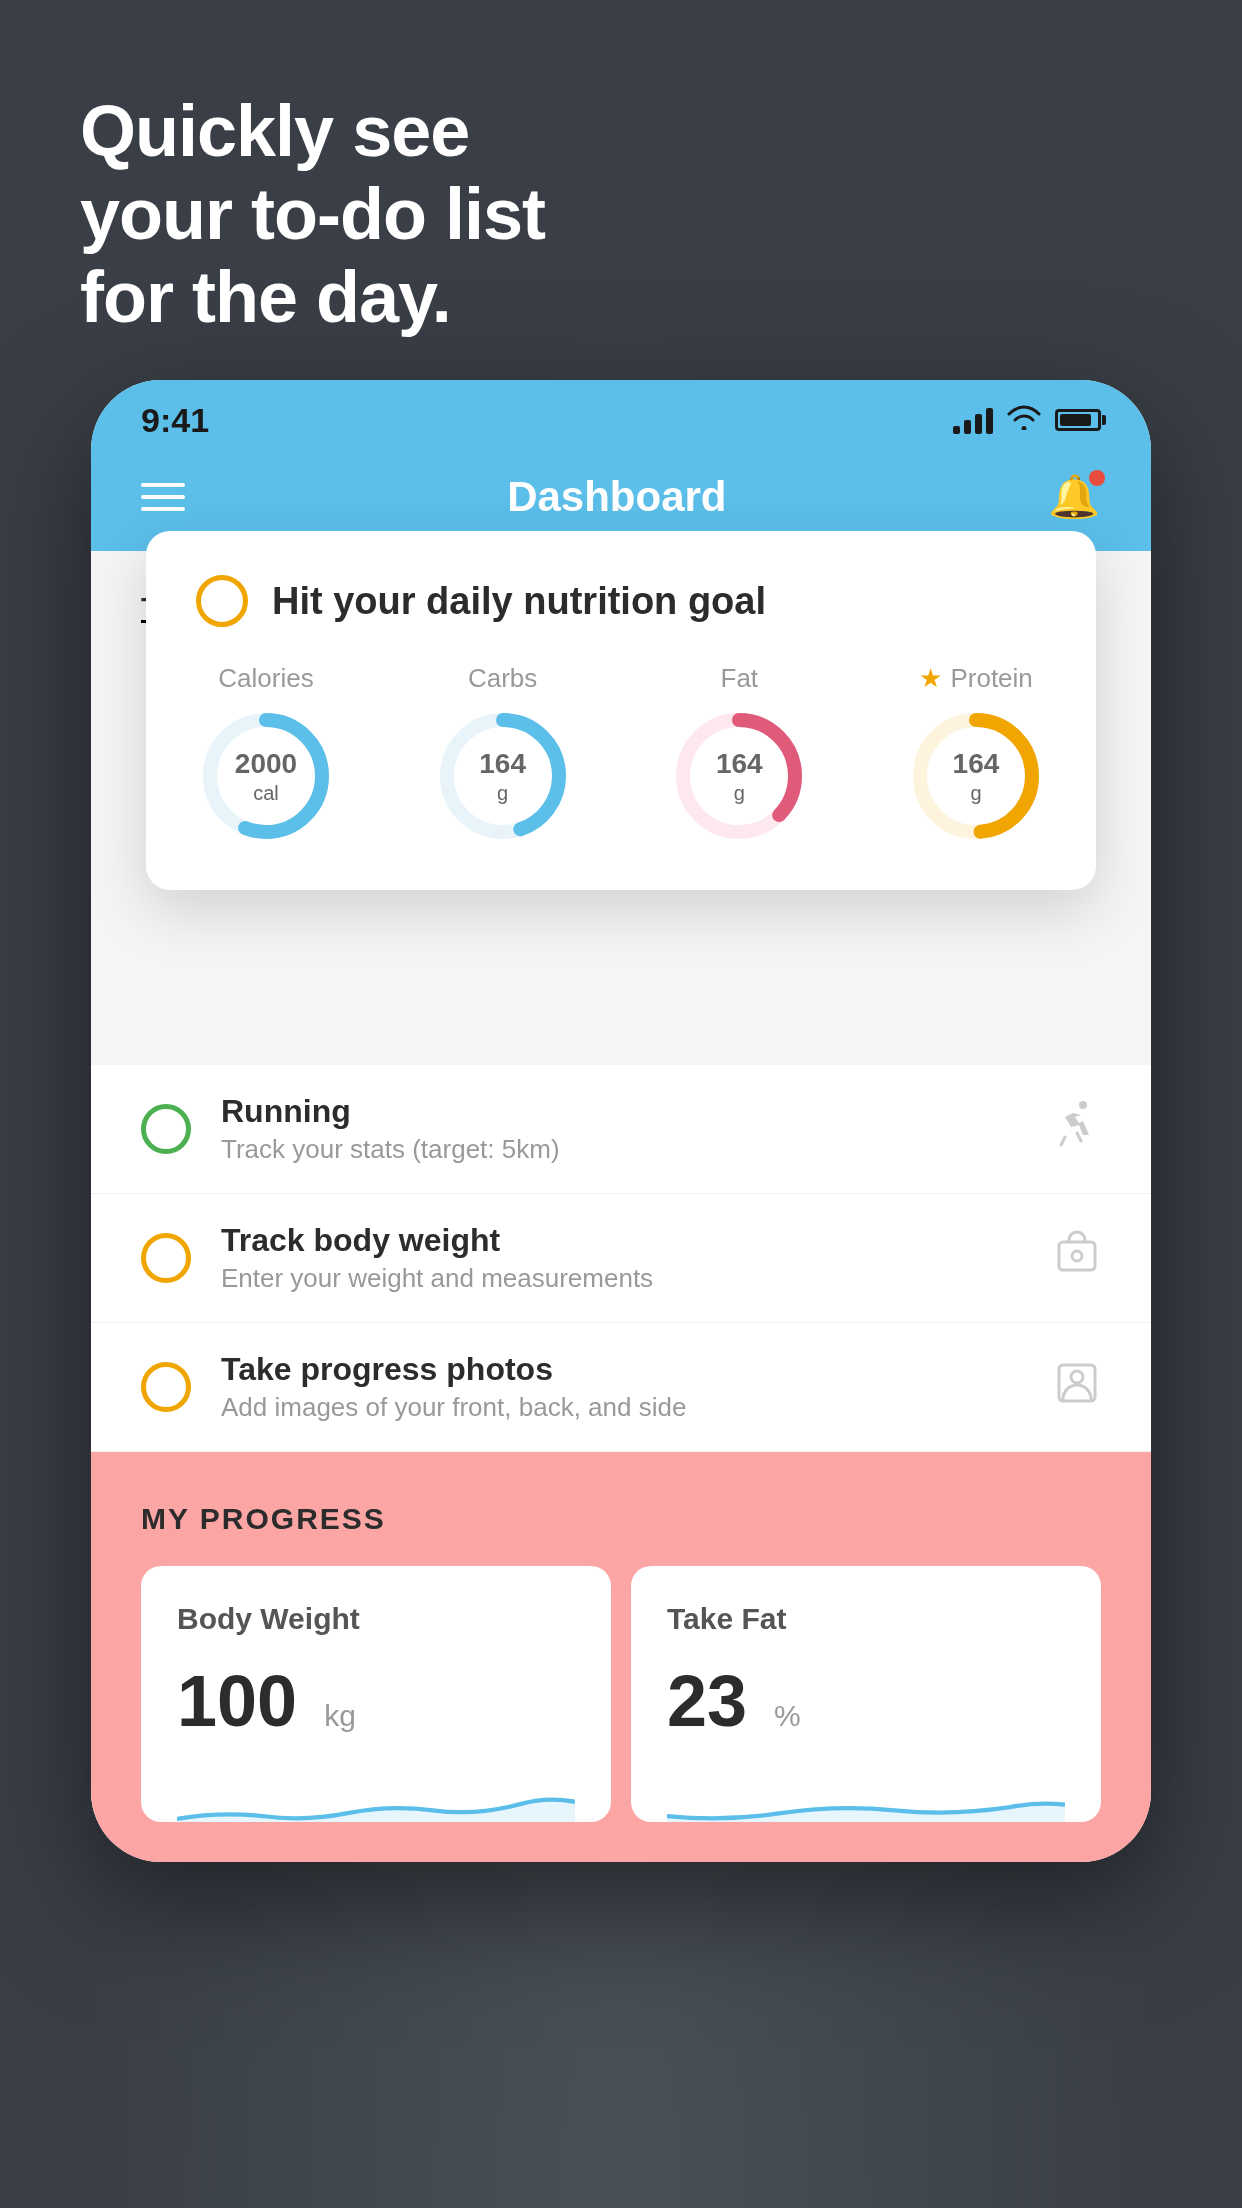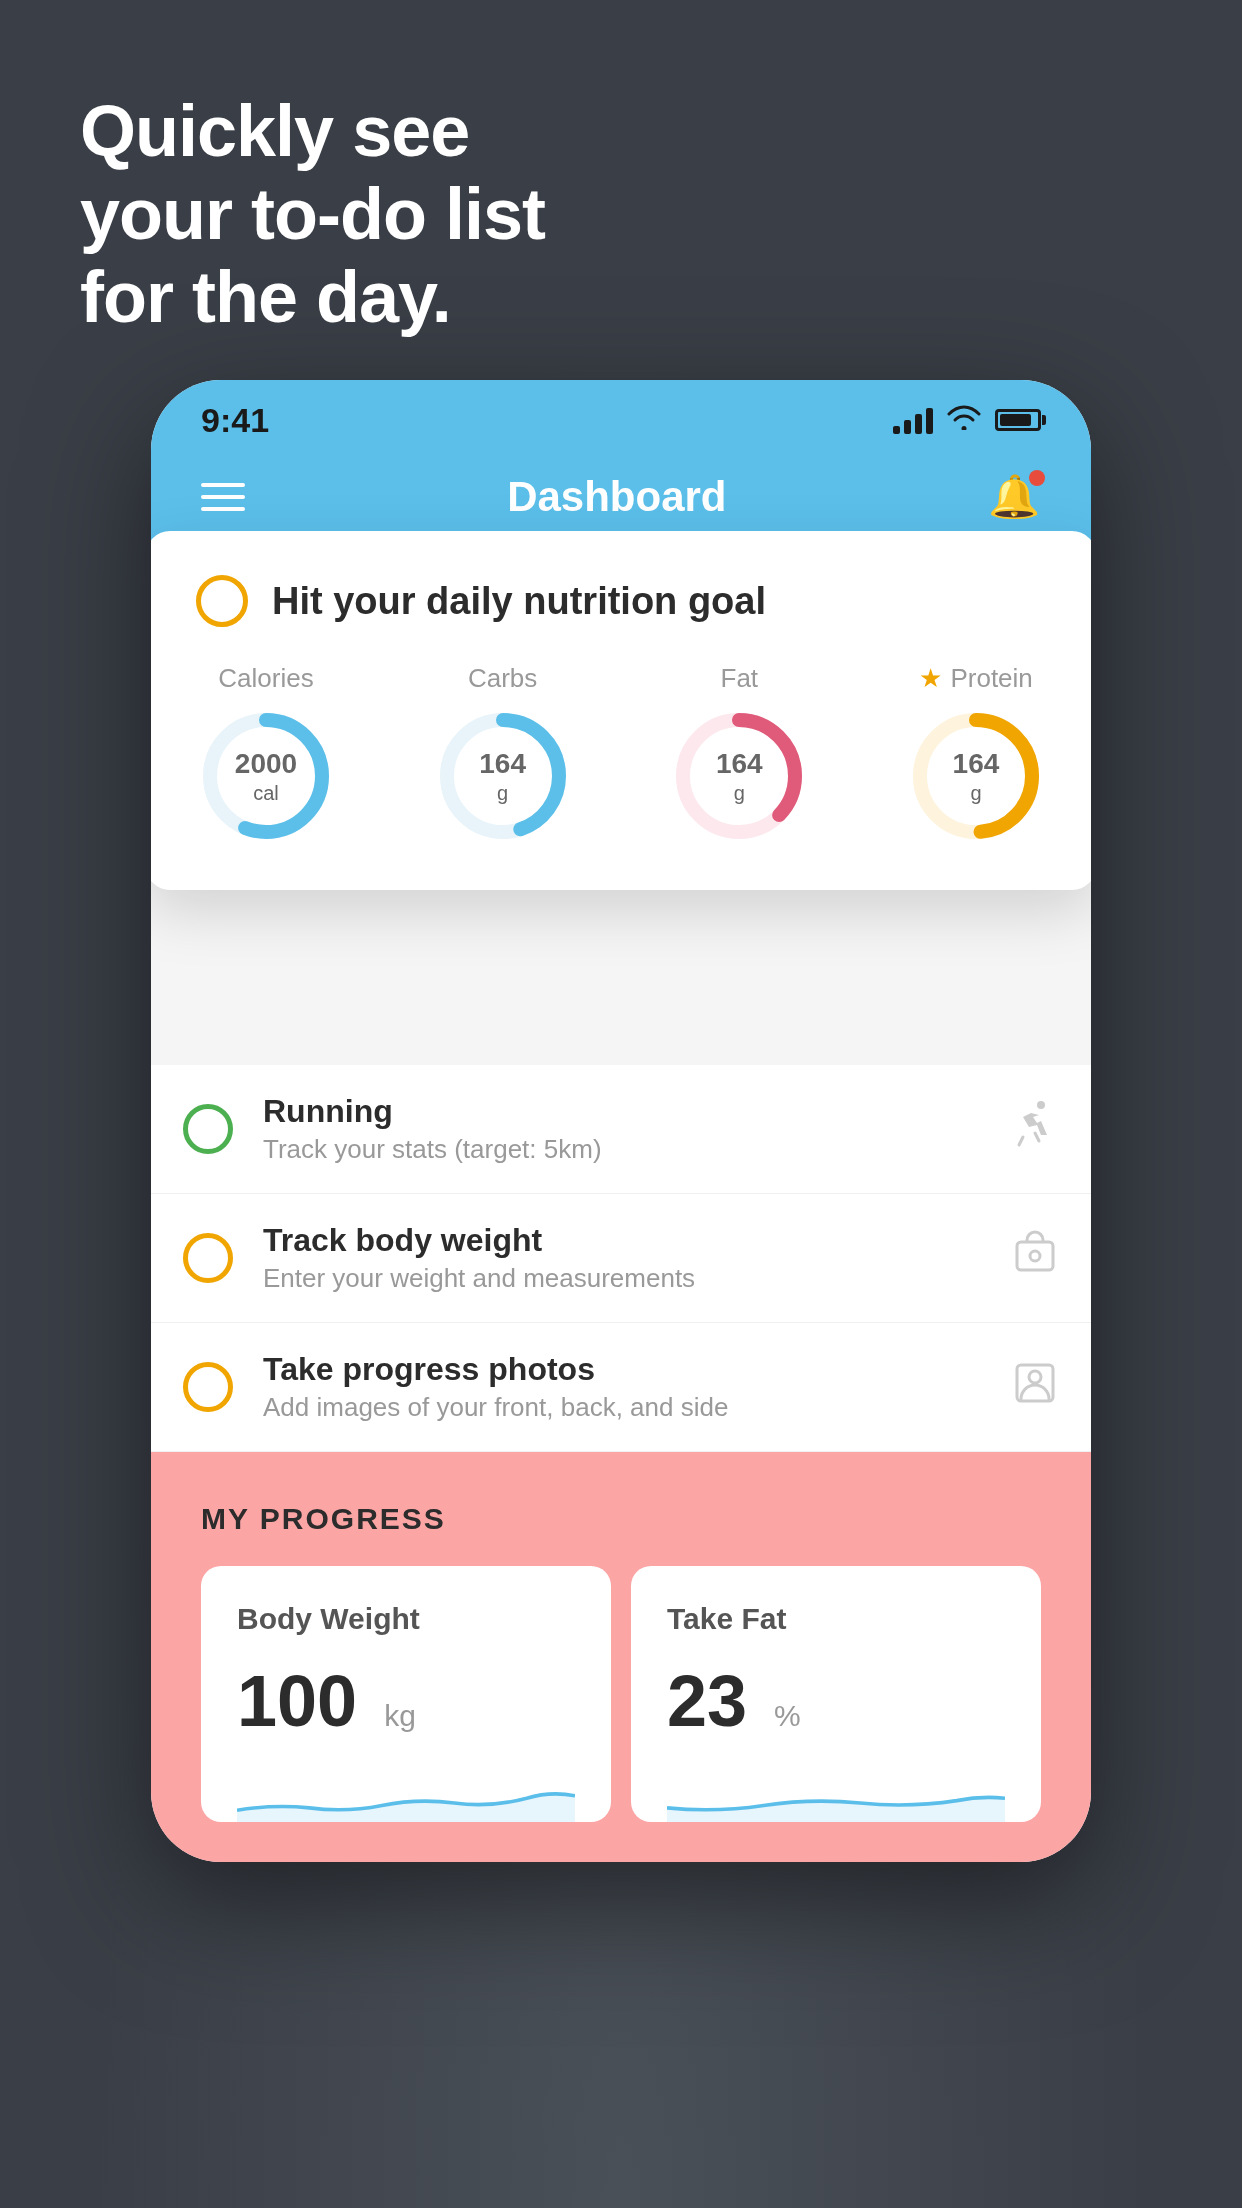--- a/index.html
+++ b/index.html
@@ -32,21 +32,21 @@
       letter-spacing: -1px;
       z-index: 10;
     }
 
     
     .phone {
       position: absolute;
       top: 380px;
       left: 50%;
       transform: translateX(-50%);
-      width: 940px;
+      width: 1060px;
       background: #f5f5f5;
       border-radius: 70px;
       overflow: hidden;
       box-shadow: 0 40px 120px rgba(0,0,0,0.5);
       z-index: 5;
     }
 
     
     .status-bar {
       background: #5bbfea;
@@ -281,21 +281,21 @@
 
     
     .todo-list {
       background: #ffffff;
       border-radius: 0;
     }
 
     .todo-item {
       display: flex;
       align-items: center;
-      padding: 28px 32px;
+      padding: 28px 50px;
       border-bottom: 1px solid #f0f0f0;
       gap: 30px;
       background: #ffffff;
     }
 
     .todo-circle {
       width: 50px;
       height: 50px;
       border-radius: 50%;
       border: 5px solid #4caf50;

